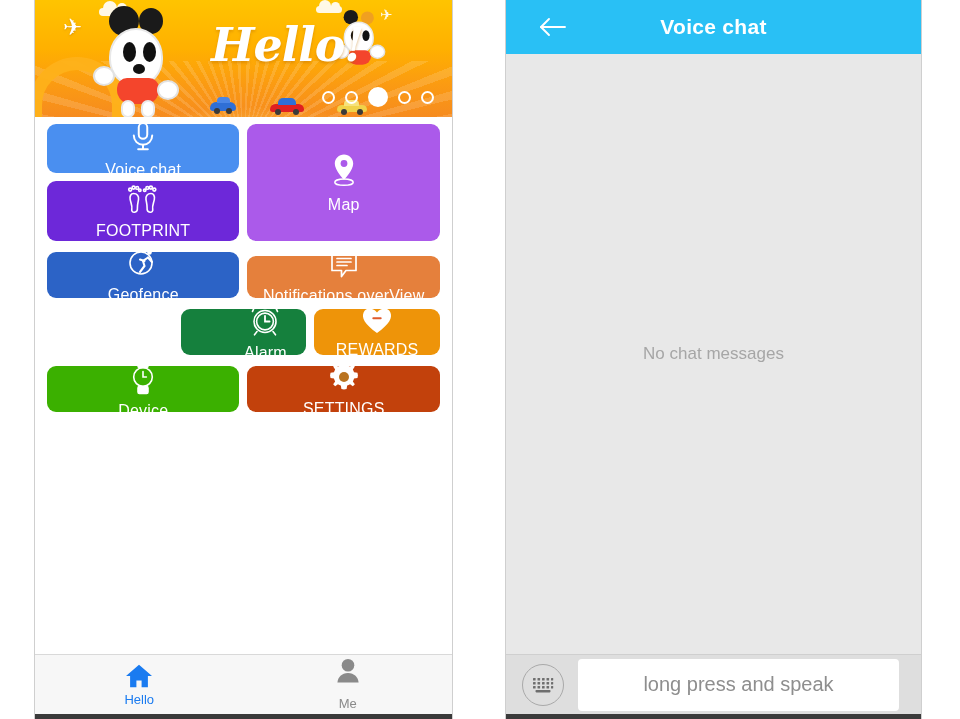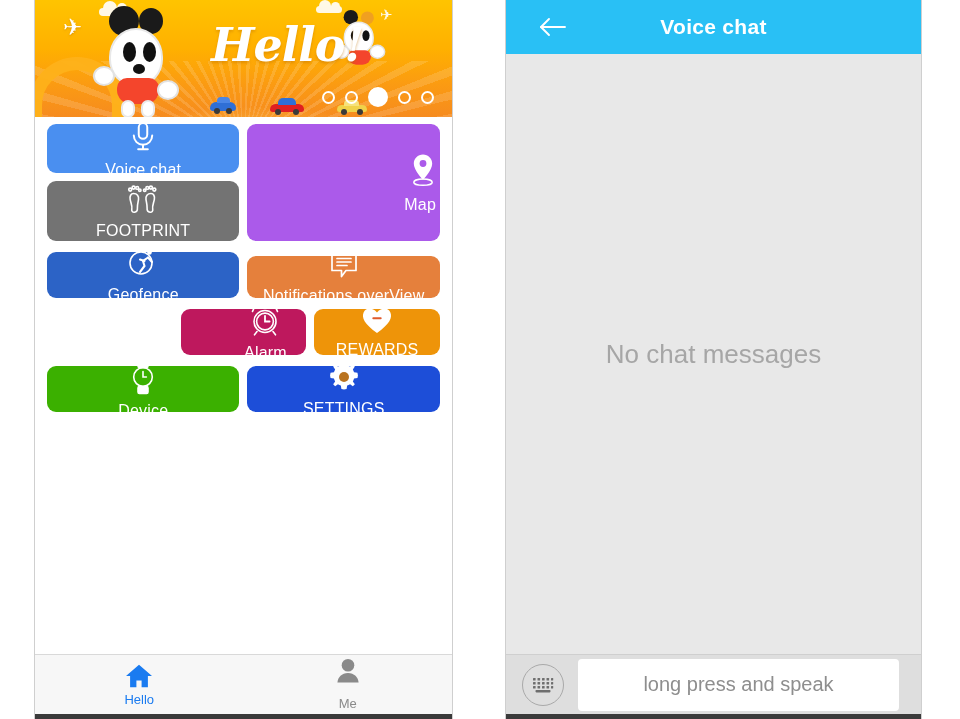--- a/index.html
+++ b/index.html
@@ -127,21 +127,21 @@
   .tile .ico { display:flex; align-items:center; justify-content:center; }
   .tile .lbl {
     font-size:16px; line-height:19px; letter-spacing:.2px; padding:0 4px;
   }
   .tile .ico + .lbl { margin-top:5px; }
   svg.gly { display:block; }
 
   
   .t-voice    { grid-column:1/4; grid-row:1/20;  margin-bottom:8px; }
   .t-foot     { grid-column:1/4; grid-row:20/40; }
-  .t-map      { grid-column:4/7; grid-row:1/40;align-items:flex-end;  }
+  .t-map      { grid-column:4/7; grid-row:1/40;  }
   .t-geo      { grid-column:1/4; grid-row:41/59; margin-top:8px; }
   .t-notif    { grid-column:4/7; grid-row:41/59; margin-top:12px; }
   .t-disp     { grid-column:1/3; grid-row:60/78; margin-top:8px; }
   .t-alarm    { grid-column:3/5; grid-row:60/78; margin-top:8px; }
   .t-rew      { grid-column:5/7; grid-row:60/78; margin-top:8px; }
   .t-dev      { grid-column:1/4; grid-row:79/97; margin-top:8px; }
   .t-set      { grid-column:4/7; grid-row:79/97; margin-top:8px; }
 
   
   .tabbar {
@@ -170,21 +170,21 @@
   }
   .vc-header .title { color:#fff; font-size:21px; font-weight:bold; letter-spacing:.3px; }
   .vc-header .back {
     position:absolute; left:30px; top:50%; transform:translateY(-50%);
     width:34px; height:30px; display:flex; align-items:center; justify-content:center;
     cursor:pointer;
   }
   .vc-body {
     flex:1; display:flex; align-items:center; justify-content:center; background:#e8e8e8;
   }
-  .vc-body .empty { color:#a6a6a6; font-size:26px; }
+  .vc-body .empty { color:#a6a6a6; font-size:17px; }
   .vc-footer {
     flex:0 0 60px; background:#dedede; border-top:1px solid #cfcfcf;
     display:flex; align-items:center; gap:14px; padding:0 22px 0 16px;
   }
   .kbd-btn {
     width:42px; height:42px; border-radius:50%;
     border:1.5px solid #a9a9a9; background:transparent;
     display:flex; align-items:center; justify-content:center; cursor:pointer; flex:0 0 42px;
   }
   .speak-bar {
@@ -269,21 +269,21 @@
             <svg class="gly" width="34" height="36" viewBox="0 0 24 24" fill="none" stroke="#fff" stroke-width="1.4" stroke-linecap="round">
               <rect x="9" y="2.2" width="6" height="11" rx="3"></rect>
               <path d="M5.5 11a6.5 6.5 0 0 0 13 0"></path>
               <line x1="12" y1="17.5" x2="12" y2="20.4"></line>
               <line x1="8.6" y1="20.6" x2="15.4" y2="20.6"></line>
             </svg>
           </span>
           <span class="lbl">Voice chat</span>
         </div>
 
-        <div class="tile t-foot" style="background:#737373;">
+        <div class="tile t-foot" style="background:#6d28d9;">
           <span class="ico">
             <svg class="gly" width="36" height="34" viewBox="0 0 36 34" fill="none" stroke="#fff" stroke-width="1.6" stroke-linecap="round">
               <path d="M8.5 11.5c-2.6 0-4 2.6-3.3 6.2.6 3.2 2.3 6.6 1.6 9.3-.5 2 .9 3.4 2.7 3.2 2-.2 3.1-1.9 2.9-4.2-.2-2.6.6-5.6 1.1-8.3.6-3.5-1.4-6.2-5-6.2z"></path>
               <circle cx="5.2" cy="7.6" r="1.5"></circle>
                 <circle cx="8.6" cy="5.6" r="1.5"></circle>
               <circle cx="12.2" cy="5.9" r="1.4"></circle>
                 <circle cx="14.8" cy="8.2" r="1.2"></circle>
               <path d="M26 11.5c2.6 0 4 2.6 3.3 6.2-.6 3.2-2.3 6.6-1.6 9.3.5 2-.9 3.4-2.7 3.2-2-.2-3.1-1.9-2.9-4.2.2-2.6-.6-5.6-1.1-8.3-.6-3.5 1.4-6.2 5-6.2z"></path>
               <circle cx="29.3" cy="7.6" r="1.5"></circle>
                 <circle cx="25.9" cy="5.6" r="1.5"></circle>
@@ -324,21 +324,21 @@
               <path d="M6 3.5h24v18H20l-4.5 6v-6H6z"></path>
               <line x1="11" y1="9.5" x2="25" y2="9.5"></line>
               <line x1="11" y1="13" x2="25" y2="13"></line>
               <line x1="11" y1="16.5" x2="21" y2="16.5"></line>
             </svg>
           </span>
           <span class="lbl">Notifications overView</span>
         </div>
 
 
-        <div class="tile t-alarm" style="background:#be185d;padding-left:44px;">
+        <div class="tile t-alarm" style="background:#15803d;padding-left:44px;">
           <span class="ico">
             <svg class="gly" width="34" height="36" viewBox="0 0 34 36" fill="none" stroke="#fff" stroke-width="1.6" stroke-linecap="round">
               <circle cx="17" cy="19.5" r="11"></circle>
               <circle cx="17" cy="19.5" r="8.4"></circle>
               <path d="M4.5 9.5 A9 9 0 0 1 12 3.2"></path>
               <path d="M29.5 9.5 A9 9 0 0 0 22 3.2"></path>
               <path d="M17 13.8 v5.7 h4.6" stroke-width="1.8"></path>
               <line x1="9" y1="29.5" x2="6.5" y2="32.8"></line>
               <line x1="25" y1="29.5" x2="27.5" y2="32.8"></line>
             </svg>
@@ -361,21 +361,21 @@
             <svg class="gly" width="32" height="38" viewBox="0 0 32 38" fill="none" stroke="#fff" stroke-width="1.6" stroke-linecap="round">
               <rect x="11" y="2.5" width="10" height="7" rx="1.4" fill="#fff" stroke="#fff"></rect>
               <rect x="11" y="28.5" width="10" height="7" rx="1.4" fill="#fff" stroke="#fff"></rect>
               <circle cx="16" cy="19" r="9.3"></circle>
               <path d="M16 13.5 v5.5 h3.4" stroke-width="1.6"></path>
             </svg>
           </span>
           <span class="lbl">Device</span>
         </div>
 
-        <div class="tile t-set" style="background:#1d4ed8;text-decoration:underline;">
+        <div class="tile t-set" style="background:#c2410c;text-decoration:underline;">
           <span class="ico">
             <svg class="gly" width="34" height="34" viewBox="0 0 34 34" fill="#fff">
               <path d="M17 1.5 l2.6.5 .55 3.4 a11.8 11.8 0 0 1 2.9 1.2 l2.8-2 2 2 -2 2.8 a11.8 11.8 0 0 1 1.2 2.9 l3.4.55 .5 2.6 -.5 2.6 -3.4.55 a11.8 11.8 0 0 1-1.2 2.9 l2 2.8 -2 2 -2.8-2 a11.8 11.8 0 0 1-2.9 1.2 l-.55 3.4 -2.6.5 -2.6-.5 -.55-3.4 a11.8 11.8 0 0 1-2.9-1.2 l-2.8 2 -2-2 2-2.8 a11.8 11.8 0 0 1-1.2-2.9 l-3.4-.55 -.5-2.6 .5-2.6 3.4-.55 a11.8 11.8 0 0 1 1.2-2.9 l-2-2.8 2-2 2.8 2 a11.8 11.8 0 0 1 2.9-1.2 l.55-3.4z"></path>
               <circle cx="17" cy="17" r="5" fill="#b97320"></circle>
             </svg>
           </span>
           <span class="lbl">SETTINGS</span>
         </div>
 
       </div>

